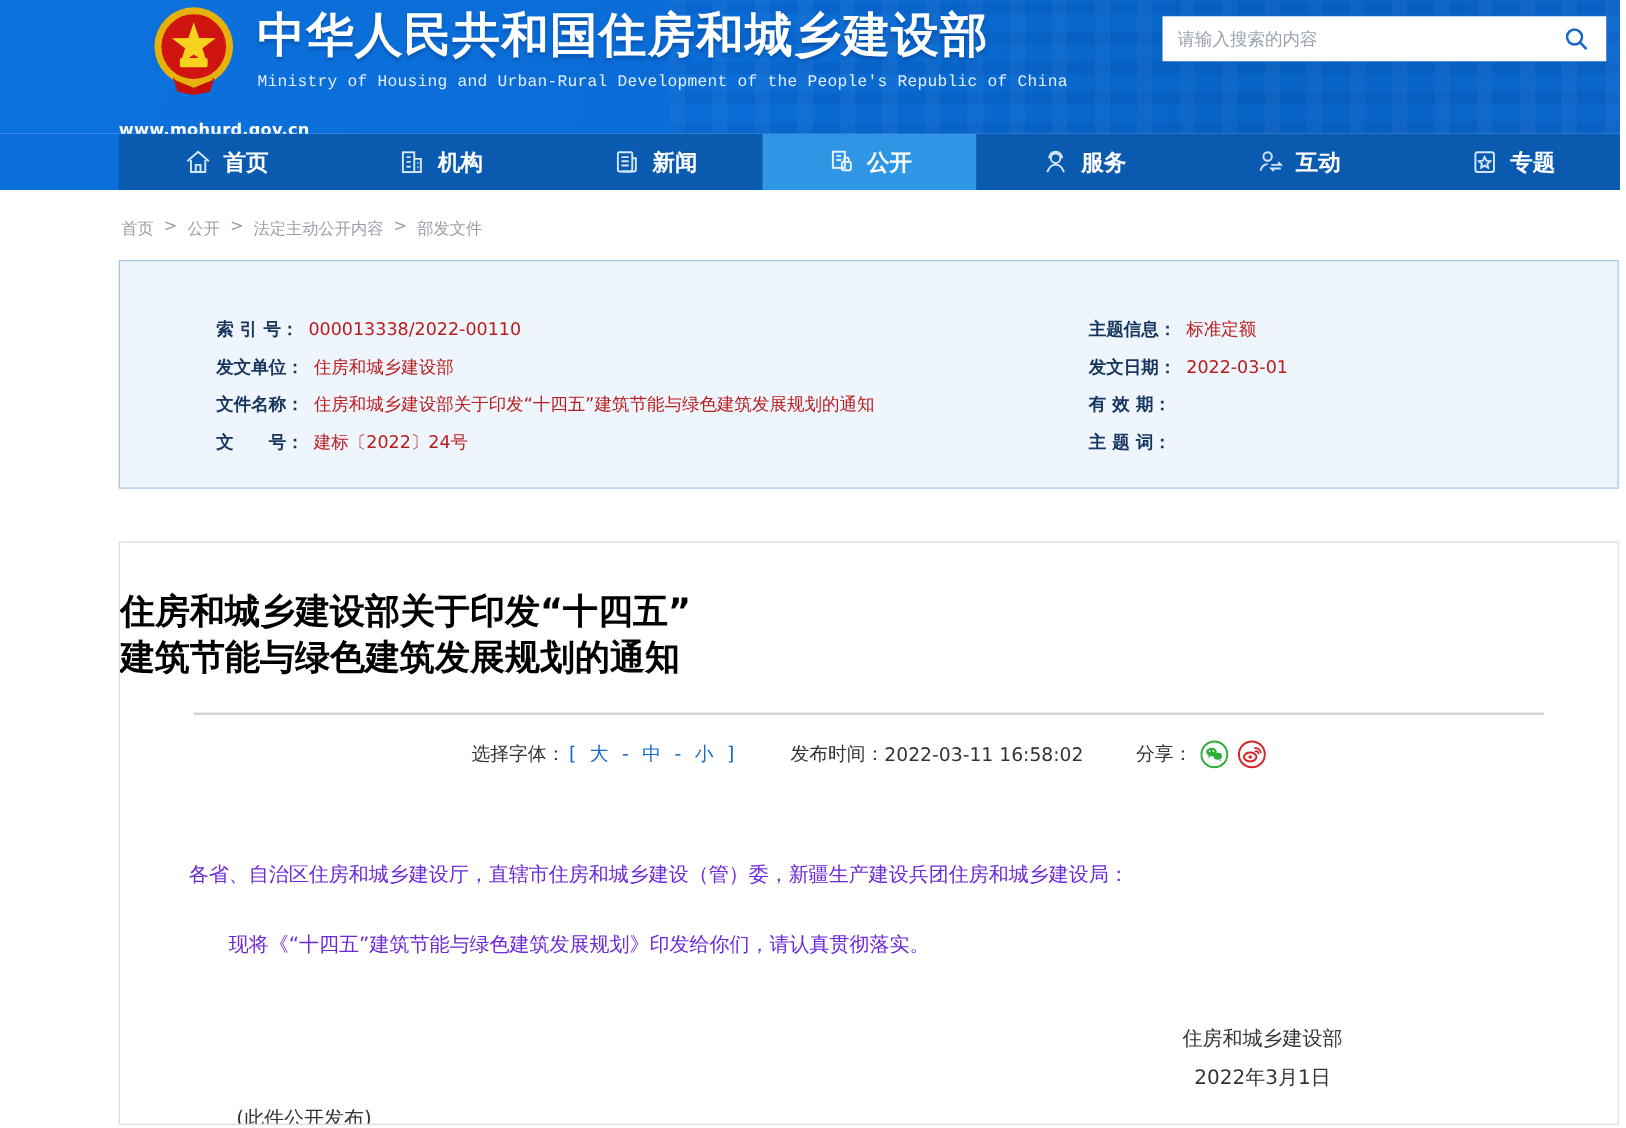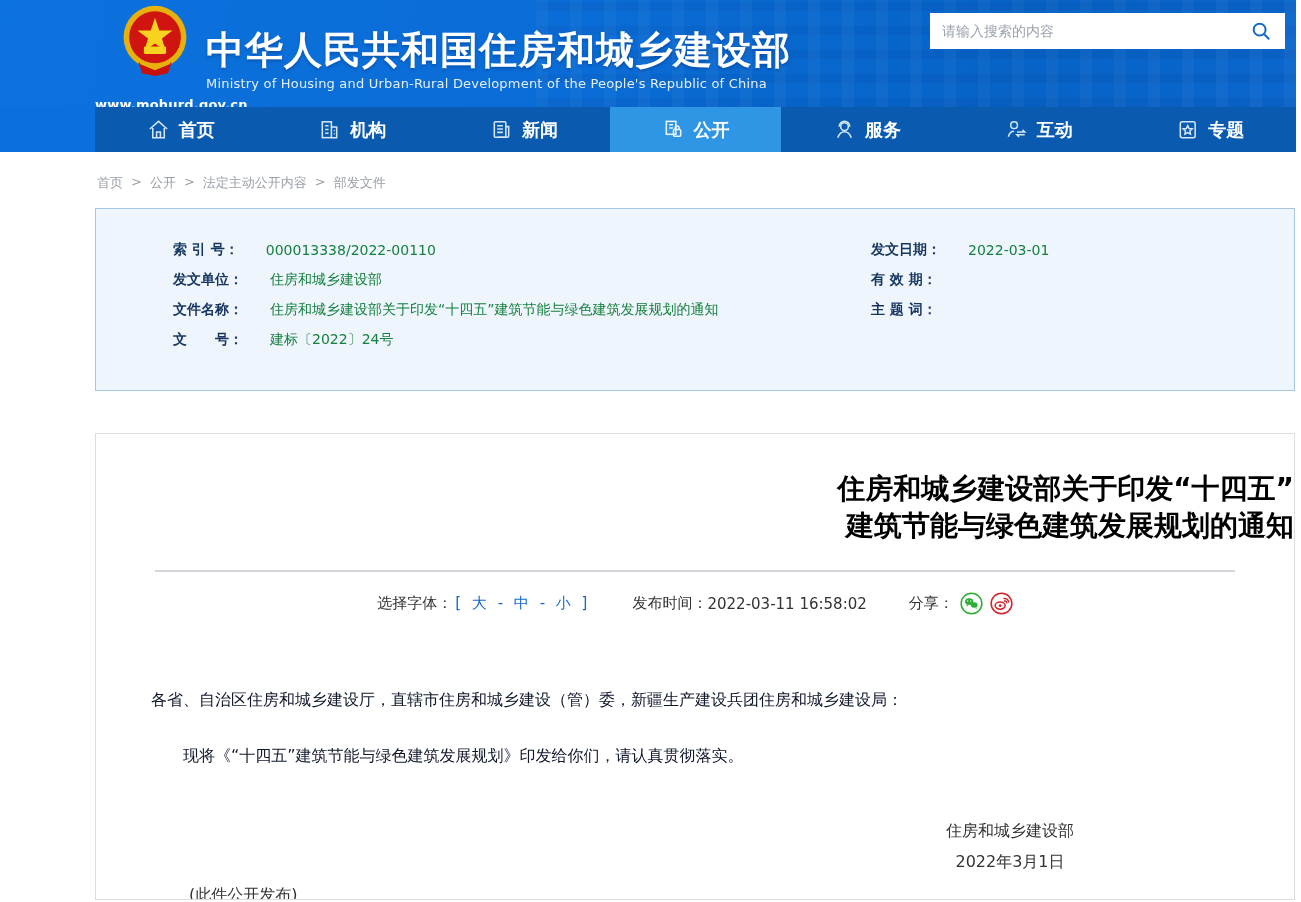--- a/index.html
+++ b/index.html
@@ -10,21 +10,21 @@
   .site-header { width:1296px; height:107px; position:relative;
     background:linear-gradient(100deg,#0c72de 0%,#0a6cd6 45%,#0763c6 78%,#0a66cc 100%); overflow:hidden; }
   .building-pattern { position:absolute; right:0; top:0; width:760px; height:107px; opacity:.35; pointer-events:none;
     background:
       repeating-linear-gradient(90deg, rgba(255,255,255,.10) 0 12px, transparent 12px 34px),
       repeating-linear-gradient(0deg, rgba(3,40,110,.20) 0 9px, transparent 9px 24px); }
   .header-inner { position:absolute; left:95px; top:0; right:0; height:100%; }
   .emblem { position:absolute; left:22px; top:3px; width:76px; height:74px; }
   .site-url { position:absolute; left:0; top:77px; width:120px; text-align:center;
     color:#fff; font-size:13px; font-weight:bold; letter-spacing:.2px;margin-top:20px; }
-  .titles { position:absolute; left:111px; top:27px; white-space:nowrap; }
+  .titles { position:absolute; left:111px; top:9px; white-space:nowrap;font-family:Liberation Mono, monospace; }
   .title-cn { color:#fff; font-size:38px; font-weight:bold; letter-spacing:1px; line-height:46px;
     text-shadow:0 2px 3px rgba(0,40,110,.35); }
   .title-en { color:#e4effc; font-size:13px; margin-top:3px; letter-spacing:.2px; }
   .search-box { position:absolute; right:11px; top:13px; width:355px; height:36px; background:#fff;
     display:flex; align-items:center; padding:0 12px; }
   .search-box input { flex:1; border:none; outline:none; font-size:14px; color:#be185d; background:transparent; }
   .search-box input::placeholder { color:#9aa3ad; }
   .search-btn { width:24px; height:24px; cursor:pointer; display:flex; align-items:center; justify-content:center; }
 
   
@@ -34,42 +34,42 @@
     color:#fff; font-size:18px; font-weight:bold; cursor:pointer; }
   .nav-item.active { background:#2e96e4; }
   .nav-icon { width:23px; height:23px; display:block; }
 
   
   .breadcrumb { margin-left:97px; padding:22px 0 16px; font-size:13px; color:#9aa0a8; display:flex; gap:8px; }
   .breadcrumb .crumb { cursor:pointer; }
 
   
   .info-box { margin-left:95px; width:1200px; height:183px; background:#eef5fc;
-    border:1px solid #a9c6e0; display:flex; padding-top:26px; }
+    border:1px solid #a9c6e0; display:flex; padding-top:40px; }
   .info-col-left  { width:775px; padding-left:77px; }
   .info-col-right { flex:1; }
   .info-row { display:flex; height:30px; align-items:center; font-size:14px; }
   .info-label { font-weight:bold; color:#17365f; white-space:pre; }
-  .info-value { color:#15803d; margin-left:27px; }
+  .info-value { color:#b91c1c; margin-left:8px; }
 
   
   .content-card { margin:42px 0 0 95px; width:1200px; height:467px; background:#fff;
     border:1px solid #dadee3; overflow:hidden; }
-  .doc-title { margin-top:36px; text-align:right; font-size:28px; font-weight:bold; color:#000; line-height:37px; }
+  .doc-title { margin-top:36px; text-align:left; font-size:28px; font-weight:bold; color:#000; line-height:37px; }
   .rule { margin:26px 59px 0; height:2px; background:#d2d6db; }
   .meta { margin-top:20px; display:flex; justify-content:center; align-items:center; font-size:15px; color:#333; }
   .meta .grp { display:flex; align-items:center; }
   .meta .gap { width:42px; }
   .font-links { color:#1269cc; }
   .font-links span { cursor:pointer; }
   .font-links .sep, .font-links .br { cursor:default; }
   .font-links span { margin:0 3px; }
   .share-icons { display:flex; gap:7px; margin-left:6px; }
   .share-icon { width:23px; height:23px; cursor:pointer; }
-  .body-text { margin:72px 55px 0; font-size:16px; color:#0f172a; line-height:26px; }
+  .body-text { margin:72px 55px 0; font-size:16px; color:#6d28d9; line-height:26px; }
   .body-text p.indent { margin-top:30px; text-indent:2em; }
   .signature { margin-top:46px; text-align:right; padding-right:220px; }
   .signature .sig-block { display:inline-block; text-align:center; font-size:16px; color:#333; line-height:31px; }
   .footnote { margin:8px 0 0 93px; font-size:16px; color:#333; }
 </style>
 </head>
 <body>
 
 <div class="page">
 
@@ -185,20 +185,24 @@
       <div class="info-row">
         <span class="info-label">文件名称：</span>
         <span class="info-value">住房和城乡建设部关于印发“十四五”建筑节能与绿色建筑发展规划的通知</span>
       </div>
       <div class="info-row">
         <span class="info-label">文　　号：</span>
         <span class="info-value">建标〔2022〕24号</span>
       </div>
     </div>
     <div class="info-col-right">
+      <div class="info-row">
+        <span class="info-label">主题信息：</span>
+        <span class="info-value">标准定额</span>
+      </div>
       <div class="info-row">
         <span class="info-label">发文日期：</span>
         <span class="info-value">2022-03-01</span>
       </div>
       <div class="info-row">
         <span class="info-label">有 效 期：</span>
         <span class="info-value"></span>
       </div>
       <div class="info-row">
         <span class="info-label">主 题 词：</span>

